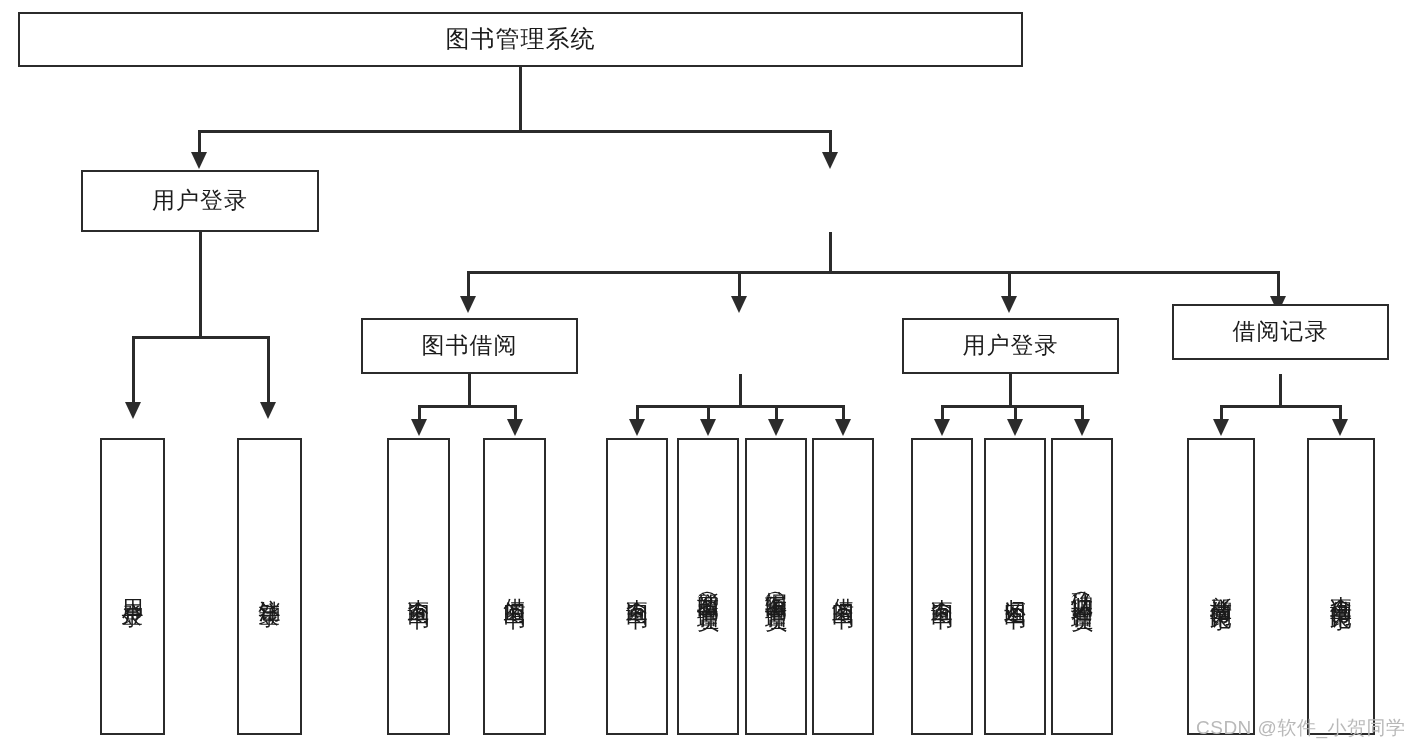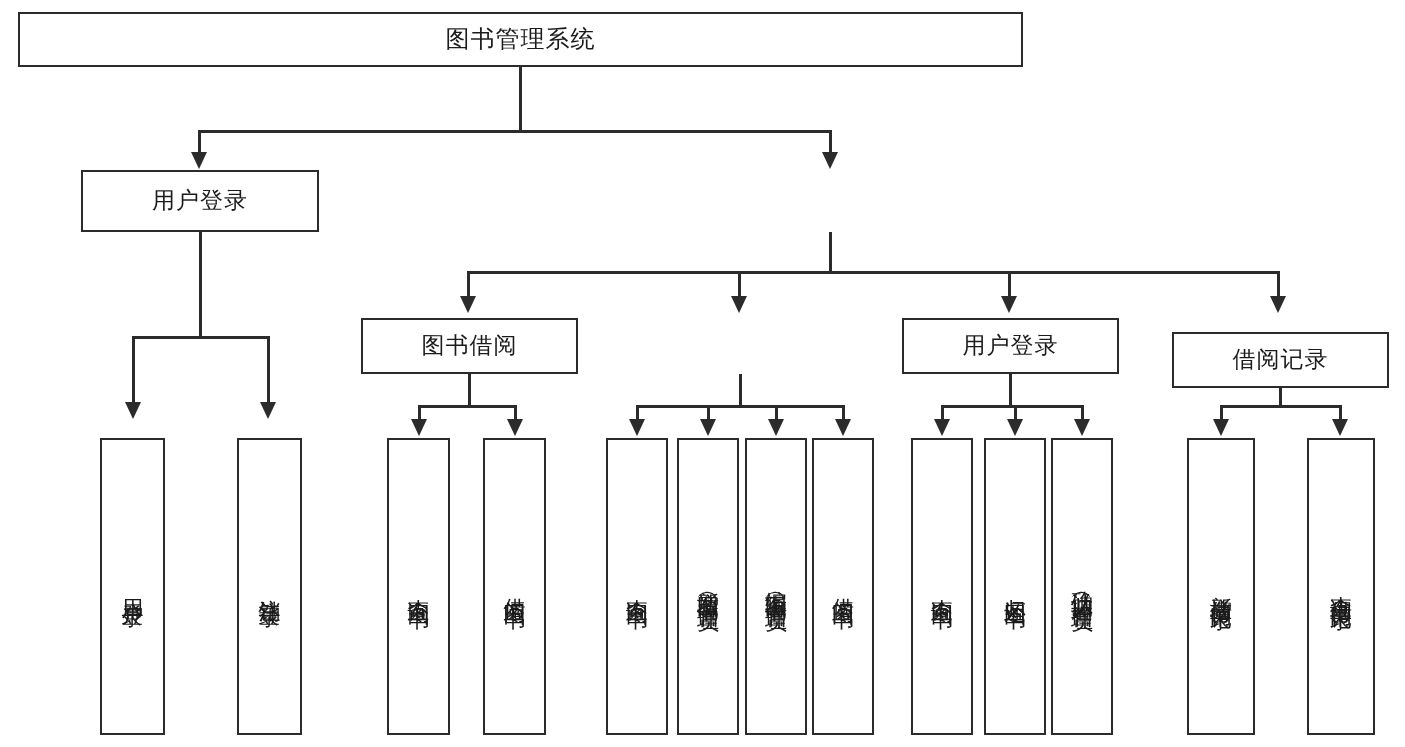--- a/index.html
+++ b/index.html
@@ -161,21 +161,21 @@
   <div class="node horiz" style="left:81px; top:170px; width:238px; height:62px;">
     <span class="label">用户登录</span>
   </div>
 
   <div class="node horiz" style="left:361px; top:318px; width:217px; height:56px;">
     <span class="label">图书借阅</span>
   </div>
   <div class="node horiz" style="left:902px; top:318px; width:217px; height:56px;">
     <span class="label">用户登录</span>
   </div>
-  <div class="node horiz" style="left:1172px; top:332px; width:217px; height:56px;">
+  <div class="node horiz" style="left:1172px; top:304px; width:217px; height:56px;">
     <span class="label">借阅记录</span>
   </div>
 
   <div class="node vert" style="left:100px; top:438px; width:65px; height:297px;">
     <span class="label">用户登录</span>
   </div>
   <div class="node vert" style="left:237px; top:438px; width:65px; height:297px;">
     <span class="label">注销登录</span>
   </div>
 
@@ -209,14 +209,15 @@
     <span class="label">确认归还（管理员）</span>
   </div>
 
   <div class="node vert" style="left:1187px; top:438px; width:68px; height:297px;">
     <span class="label">新增借阅记录</span>
   </div>
   <div class="node vert" style="left:1307px; top:438px; width:68px; height:297px;">
     <span class="label">查询借阅记录</span>
   </div>
 
+  <div id="watermark" style="left:1196px; top:715px;">CSDN @软件_小贺同学</div>
 
 </div>
 
 </body></html>

